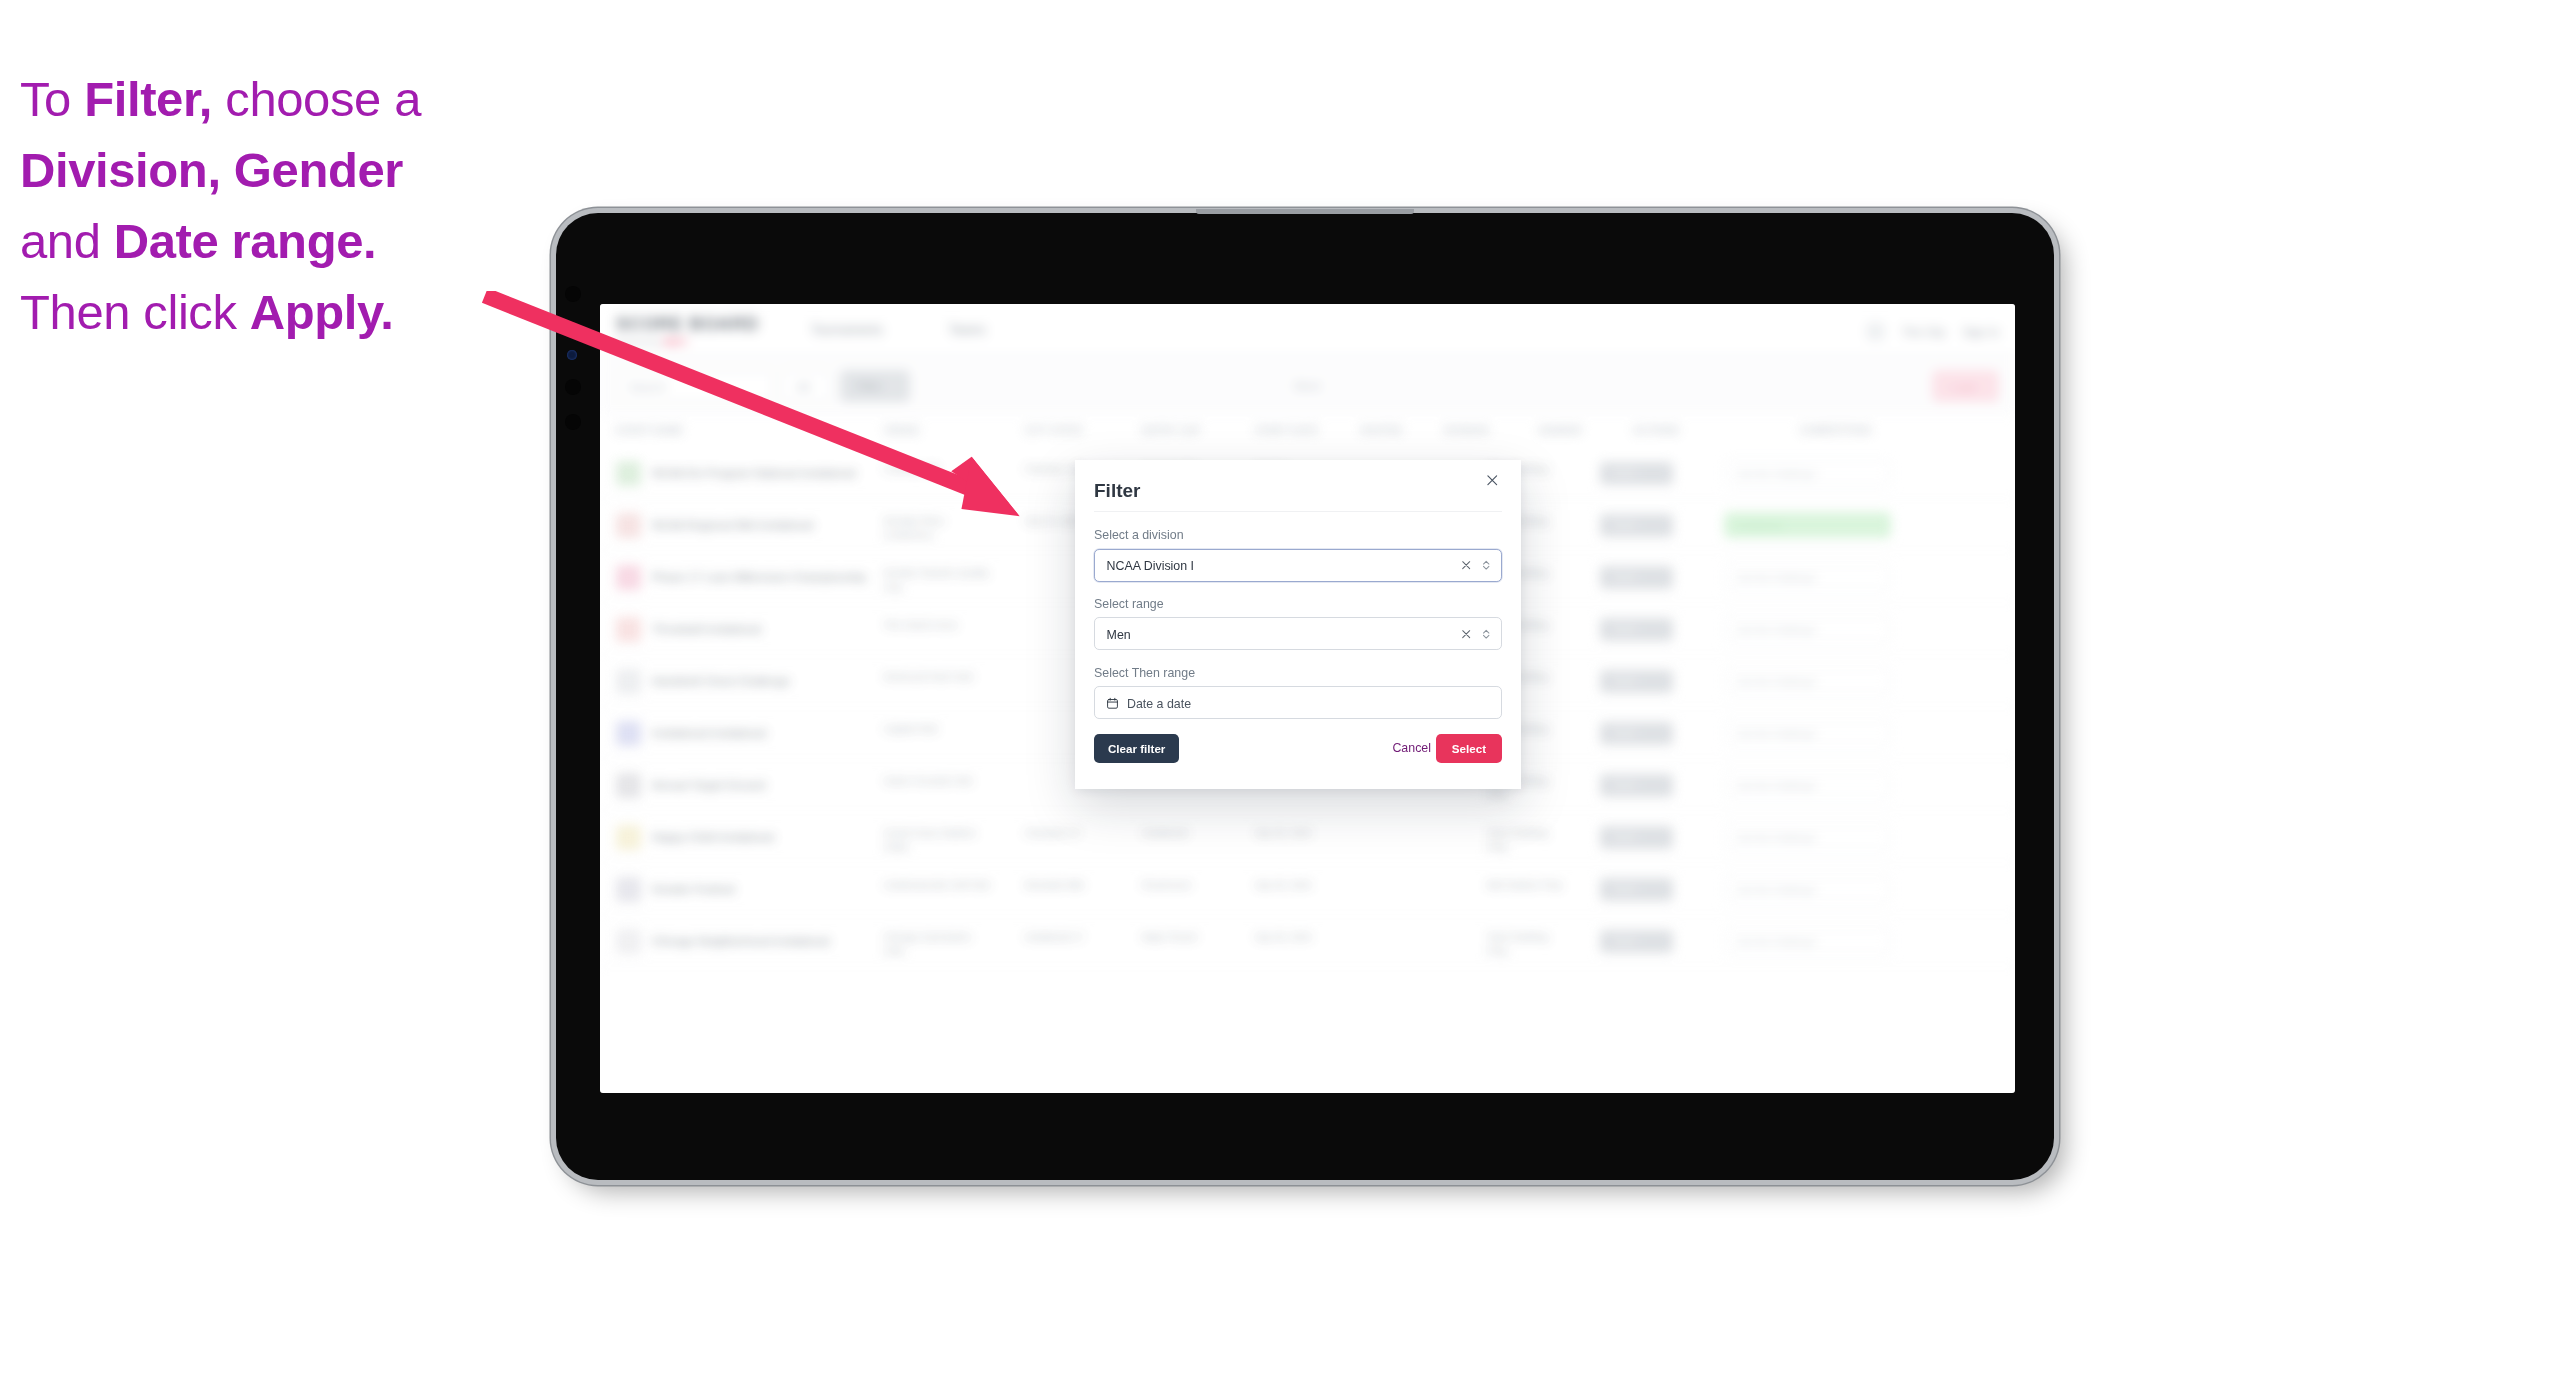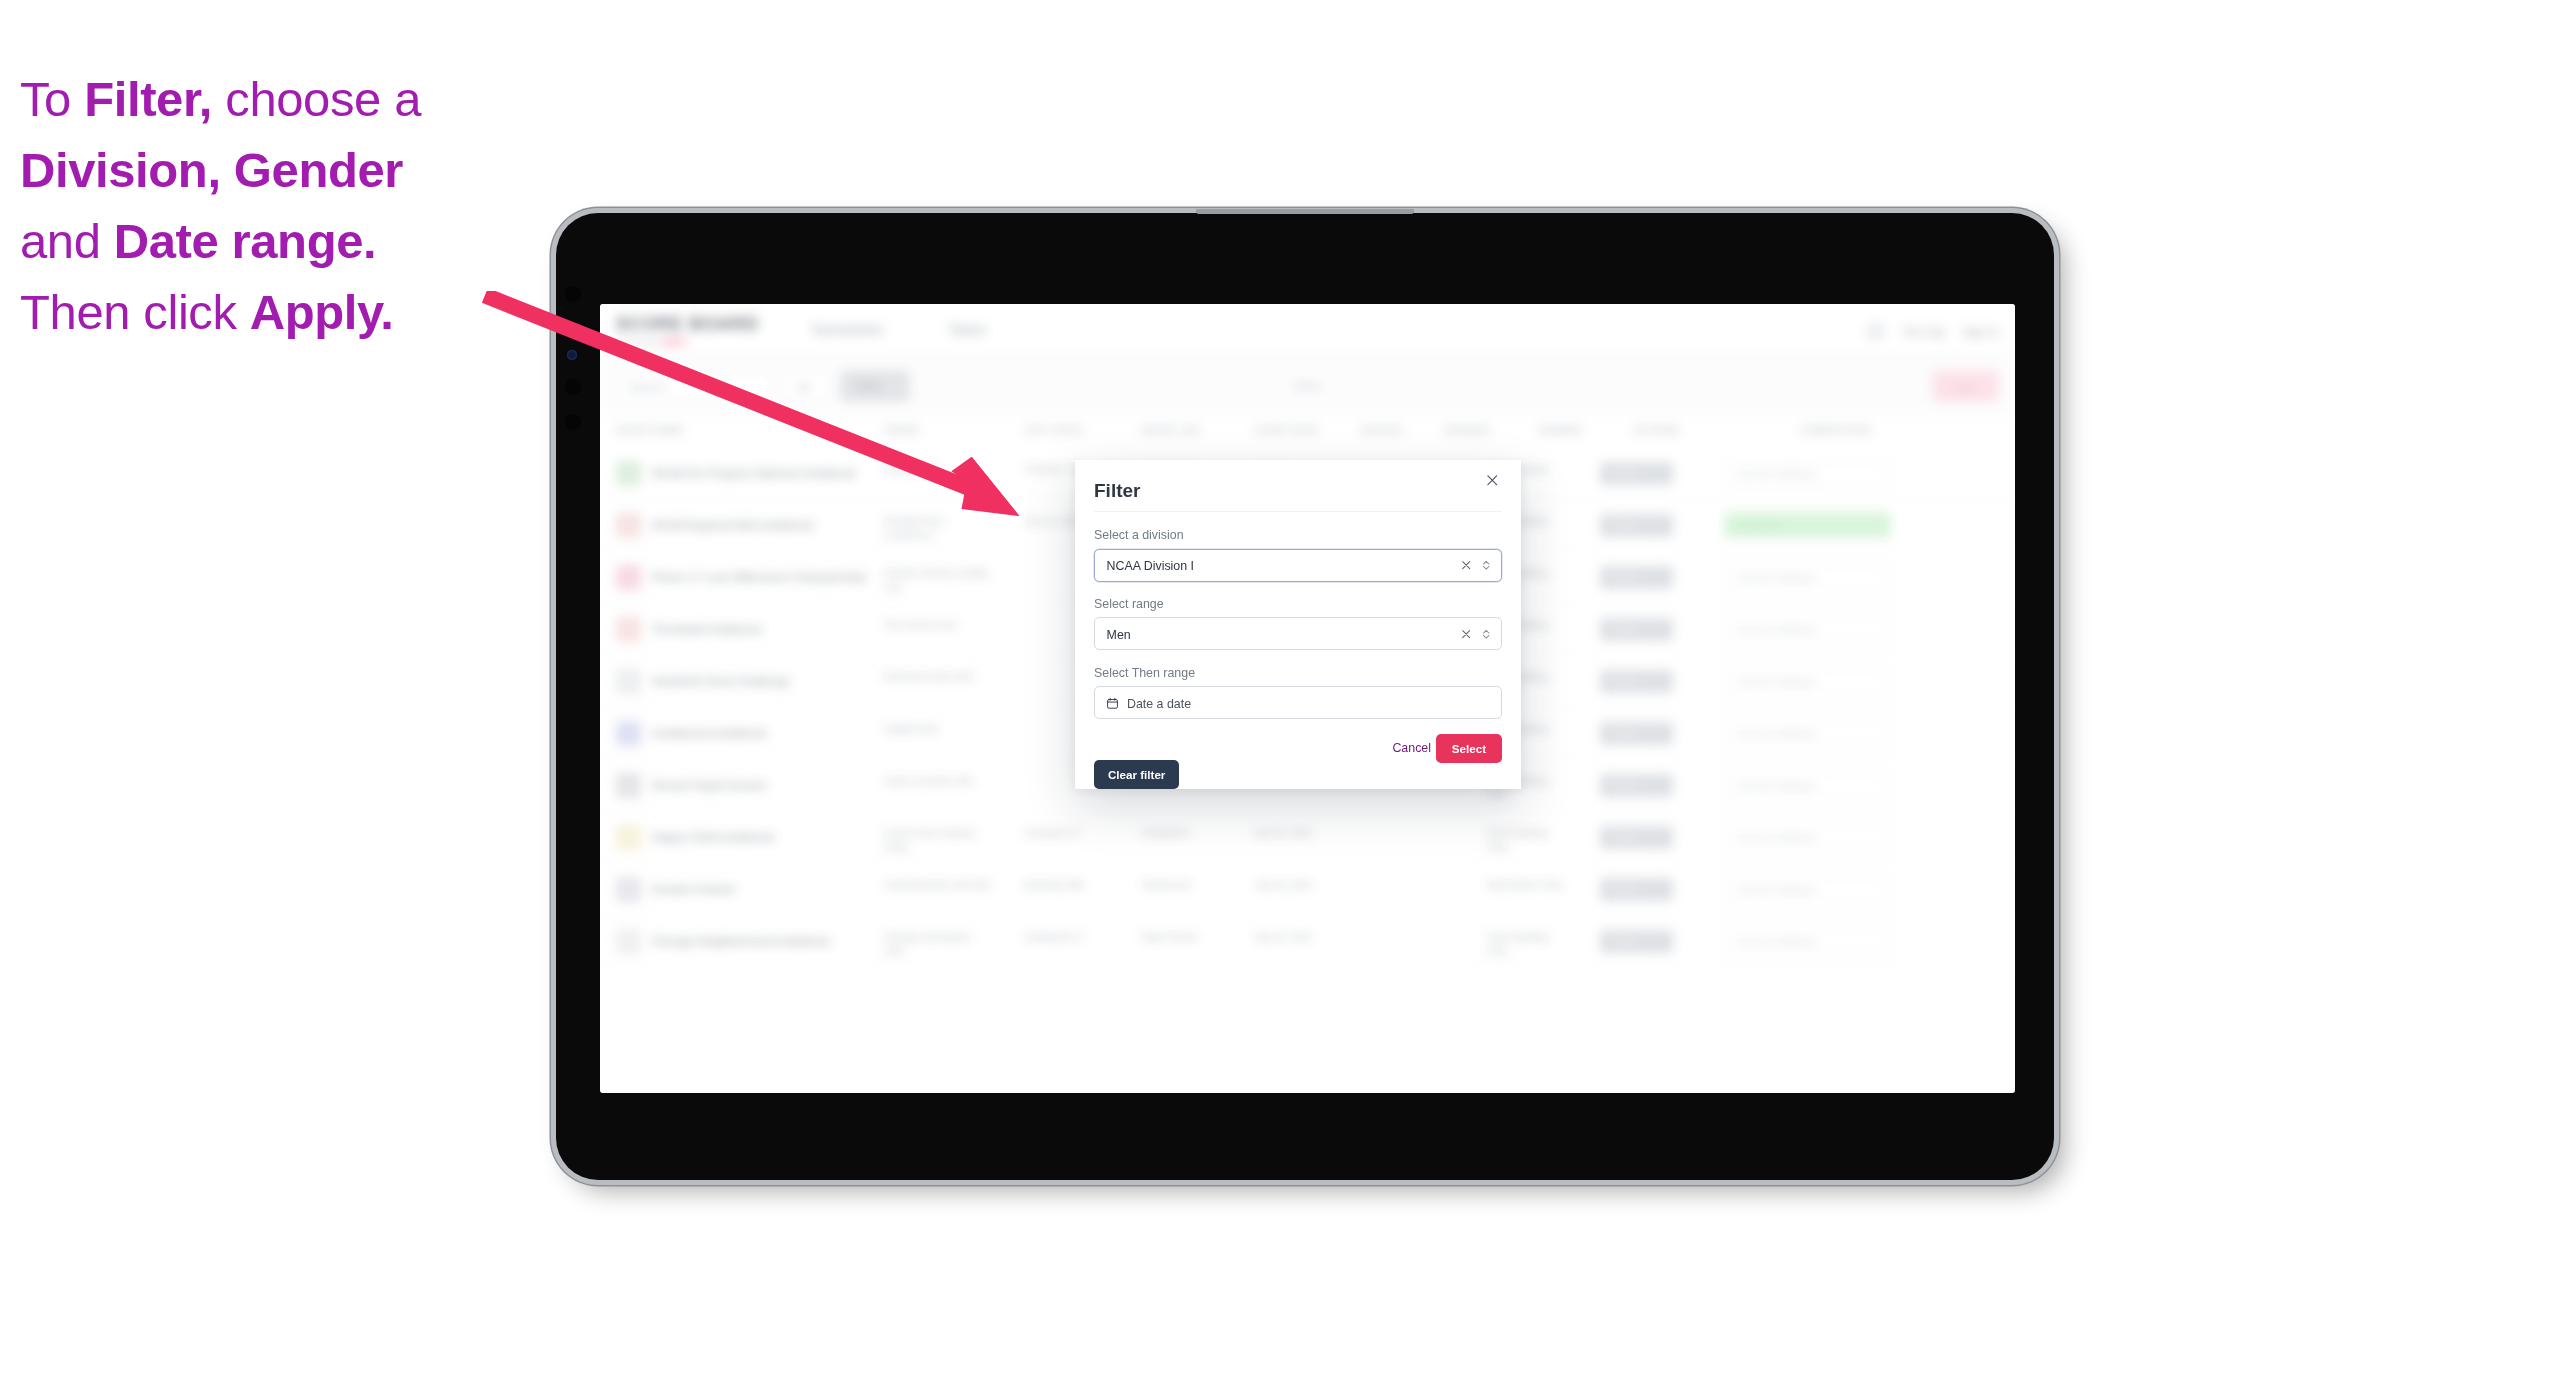--- a/index.html
+++ b/index.html
@@ -121,21 +121,21 @@
                display: flex; align-items: center; gap: 8px; }
   .fld-icons svg { width: 12.4px; height: 12.4px; }
   .cal-icon { position: absolute; left: 11px; top: 10.2px; }
   .cal-icon svg { width: 13px; height: 13px; }
   .fld.date .fld-val { left: 32px; }
 
   .modal-foot { position: relative; margin: 10.2px 19px 0 19px; height: 38px; }
   #clear-filter { position: absolute; left: 0; top: 0; height: 29px; padding: 0 14px;
                   background: #2b3a4e; color: #fff; border: none; border-radius: 5.1px;
                   font-size: 11.6px; font-weight: 600; cursor: pointer;
-                  font-family: "Liberation Sans", sans-serif; margin-top: 26px; }
+                  font-family: "Liberation Sans", sans-serif; }
   #cancel-btn { position: absolute; right: 71px; top: 6.5px; font-size: 12.4px;
                 color: #701a75; cursor: pointer; }
   #apply-btn { position: absolute; right: 0; top: 0; height: 29px; padding: 0 16px;
                background: #e8345c; color: #fff; border: none; border-radius: 5.1px;
                font-size: 11.6px; font-weight: 600; cursor: pointer;
                font-family: "Liberation Sans", sans-serif; }
 
   
   #arrow { position: absolute; left: 480px; top: 291px; width: 604px; height: 247px;
            pointer-events: none; }

